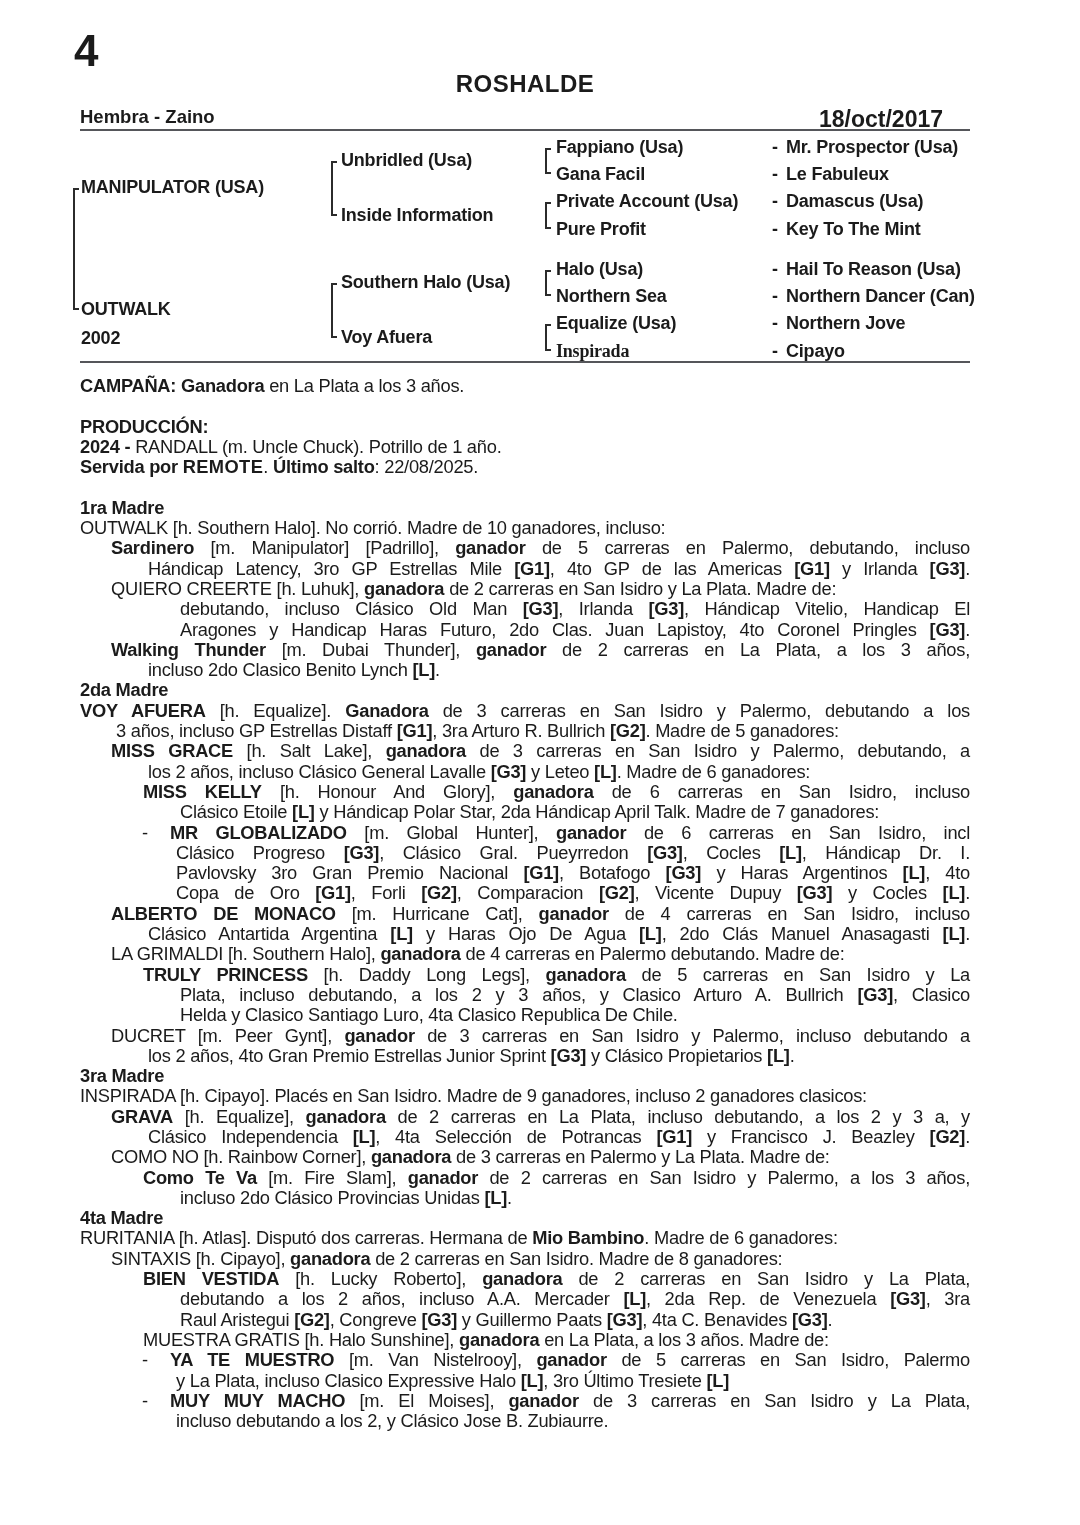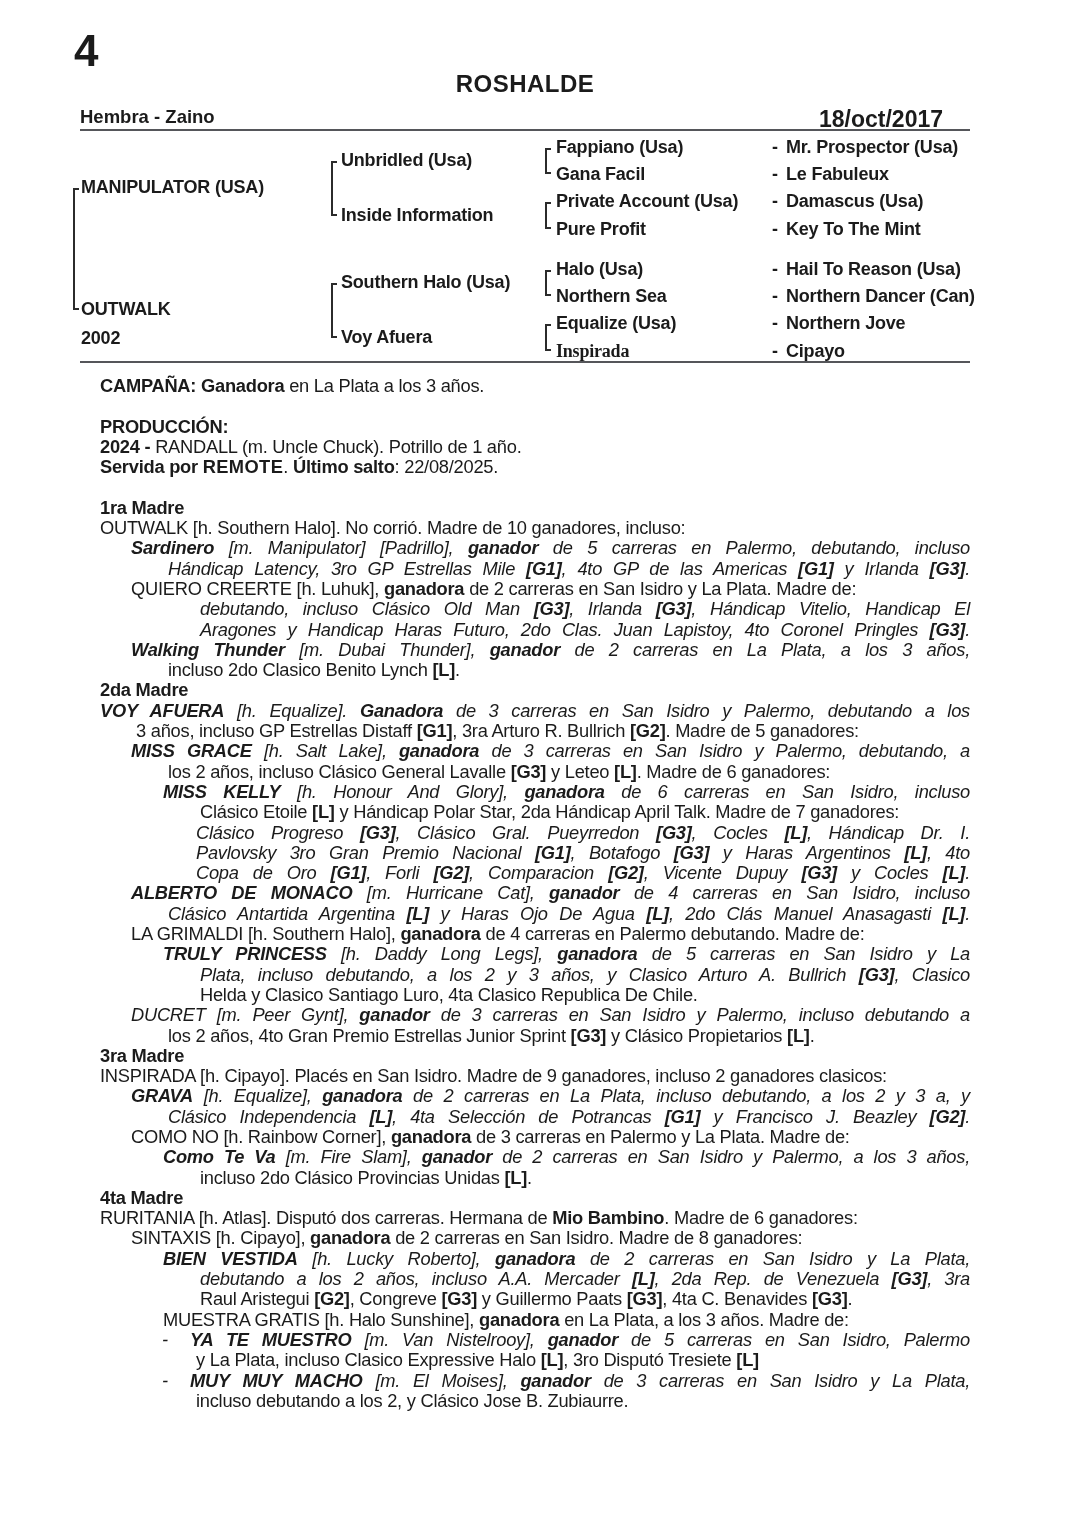--- a/index.html
+++ b/index.html
@@ -21,25 +21,25 @@
   
   #pedigree { position:absolute; left:0; top:0; width:1080px; height:370px; }
   .pcell { position:absolute; white-space:nowrap; font-size:18px; font-weight:bold;
            letter-spacing:-0.2px; line-height:17px; color:#1b1b1b; }
   .bracket { position:absolute; width:6px;
              border-left:2px solid #2b2b2b; border-top:2px solid #2b2b2b; border-bottom:2px solid #2b2b2b; }
 
   
   #body-flow { position:absolute; left:80px; top:376px; width:890px; }
   .ln { font-size:18.3px; line-height:20.3px; min-height:20.3px;
-        letter-spacing:-0.25px; color:#1b1b1b;margin-left:20px; }
+        letter-spacing:-0.25px; color:#1b1b1b; }
   .hd { font-weight:bold; }
   .b  { font-weight:bold; }
   .x  { letter-spacing:0.4px; }
-  .j  { text-align:justify; text-align-last:justify;font-style:italic; }
+  .j  { text-align:justify; text-align-last:justify; }
   .L0f { padding-left:0; }   .L0c { padding-left:36px; }
   .L1f { padding-left:31px; } .L1c { padding-left:68px; }
   .L2f { padding-left:63px; } .L2c { padding-left:100px; }
   .Ldf { padding-left:62px; } .Ldc { padding-left:96px; }
   .dash { display:inline-block; width:28px; font-weight:normal; }
 </style>
 </head>
 <body>
 
 <div class="page">
@@ -105,20 +105,21 @@
       <div class="ln L2c j"><span class="">Aragones y Handicap Haras Futuro, 2do Clas. Juan Lapistoy, 4to Coronel Pringles </span><span class="b">[G3]</span><span class="">.</span></div>
       <div class="ln L1f j"><span class="b">Walking Thunder</span><span class=""> [m. Dubai Thunder], </span><span class="b">ganador</span><span class=""> de 2 carreras en La Plata, a los 3 años,</span></div>
       <div class="ln L1c"><span class="">incluso 2do Clasico Benito Lynch </span><span class="b">[L]</span><span class="">.</span></div>
       <div class="ln hd">2da Madre</div>
       <div class="ln L0f j"><span class="b">VOY AFUERA</span><span class=""> [h. Equalize]. </span><span class="b">Ganadora</span><span class=""> de 3 carreras en San Isidro y Palermo, debutando a los</span></div>
       <div class="ln L0c"><span class="">3 años, incluso GP Estrellas Distaff </span><span class="b">[G1]</span><span class="">, 3ra Arturo R. Bullrich </span><span class="b">[G2]</span><span class="">. Madre de 5 ganadores:</span></div>
       <div class="ln L1f j"><span class="b">MISS GRACE</span><span class=""> [h. Salt Lake], </span><span class="b">ganadora</span><span class=""> de 3 carreras en San Isidro y Palermo, debutando, a</span></div>
       <div class="ln L1c"><span class="">los 2 años, incluso Clásico General Lavalle </span><span class="b">[G3]</span><span class=""> y Leteo </span><span class="b">[L]</span><span class="">. Madre de 6 ganadores:</span></div>
       <div class="ln L2f j"><span class="b">MISS KELLY</span><span class=""> [h. Honour And Glory], </span><span class="b">ganadora</span><span class=""> de 6 carreras en San Isidro, incluso</span></div>
       <div class="ln L2c"><span class="">Clásico Etoile </span><span class="b">[L]</span><span class=""> y Hándicap Polar Star, 2da Hándicap April Talk. Madre de 7 ganadores:</span></div>
+      <div class="ln Ldf j"><span class="dash">-</span><span class="b">MR GLOBALIZADO</span><span class=""> [m. Global Hunter], </span><span class="b">ganador</span><span class=""> de 6 carreras en San Isidro, incl</span></div>
       <div class="ln Ldc j"><span class="">Clásico Progreso </span><span class="b">[G3]</span><span class="">, Clásico Gral. Pueyrredon </span><span class="b">[G3]</span><span class="">, Cocles </span><span class="b">[L]</span><span class="">, Hándicap Dr. I.</span></div>
       <div class="ln Ldc j"><span class="">Pavlovsky 3ro Gran Premio Nacional </span><span class="b">[G1]</span><span class="">, Botafogo </span><span class="b">[G3]</span><span class=""> y Haras Argentinos </span><span class="b">[L]</span><span class="">, 4to</span></div>
       <div class="ln Ldc j"><span class="">Copa de Oro </span><span class="b">[G1]</span><span class="">, Forli </span><span class="b">[G2]</span><span class="">, Comparacion </span><span class="b">[G2]</span><span class="">, Vicente Dupuy </span><span class="b">[G3]</span><span class=""> y Cocles </span><span class="b">[L]</span><span class="">.</span></div>
       <div class="ln L1f j"><span class="b">ALBERTO DE MONACO</span><span class=""> [m. Hurricane Cat], </span><span class="b">ganador</span><span class=""> de 4 carreras en San Isidro, incluso</span></div>
       <div class="ln L1c j"><span class="">Clásico Antartida Argentina </span><span class="b">[L]</span><span class=""> y Haras Ojo De Agua </span><span class="b">[L]</span><span class="">, 2do Clás Manuel Anasagasti </span><span class="b">[L]</span><span class="">.</span></div>
       <div class="ln L1f"><span class="">LA GRIMALDI [h. Southern Halo], </span><span class="b">ganadora</span><span class=""> de 4 carreras en Palermo debutando. Madre de:</span></div>
       <div class="ln L2f j"><span class="b">TRULY PRINCESS</span><span class=""> [h. Daddy Long Legs], </span><span class="b">ganadora</span><span class=""> de 5 carreras en San Isidro y La</span></div>
       <div class="ln L2c j"><span class="">Plata, incluso debutando, a los 2 y 3 años, y Clasico Arturo A. Bullrich </span><span class="b">[G3]</span><span class="">, Clasico</span></div>
       <div class="ln L2c"><span class="">Helda y Clasico Santiago Luro, 4ta Clasico Republica De Chile.</span></div>
       <div class="ln L1f j"><span class="">DUCRET [m. Peer Gynt], </span><span class="b">ganador</span><span class=""> de 3 carreras en San Isidro y Palermo, incluso debutando a</span></div>
@@ -131,17 +132,17 @@
       <div class="ln L2f j"><span class="b">Como Te Va</span><span class=""> [m. Fire Slam], </span><span class="b">ganador</span><span class=""> de 2 carreras en San Isidro y Palermo, a los 3 años,</span></div>
       <div class="ln L2c"><span class="">incluso 2do Clásico Provincias Unidas </span><span class="b">[L]</span><span class="">.</span></div>
       <div class="ln hd">4ta Madre</div>
       <div class="ln L0f"><span class="">RURITANIA [h. Atlas]. Disputó dos carreras. Hermana de </span><span class="b">Mio Bambino</span><span class="">. Madre de 6 ganadores:</span></div>
       <div class="ln L1f"><span class="">SINTAXIS [h. Cipayo], </span><span class="b">ganadora</span><span class=""> de 2 carreras en San Isidro. Madre de 8 ganadores:</span></div>
       <div class="ln L2f j"><span class="b">BIEN VESTIDA</span><span class=""> [h. Lucky Roberto], </span><span class="b">ganadora</span><span class=""> de 2 carreras en San Isidro y La Plata,</span></div>
       <div class="ln L2c j"><span class="">debutando a los 2 años, incluso A.A. Mercader </span><span class="b">[L]</span><span class="">, 2da Rep. de Venezuela </span><span class="b">[G3]</span><span class="">, 3ra</span></div>
       <div class="ln L2c"><span class="">Raul Aristegui </span><span class="b">[G2]</span><span class="">, Congreve </span><span class="b">[G3]</span><span class=""> y Guillermo Paats </span><span class="b">[G3]</span><span class="">, 4ta C. Benavides </span><span class="b">[G3]</span><span class="">.</span></div>
       <div class="ln L2f"><span class="">MUESTRA GRATIS [h. Halo Sunshine], </span><span class="b">ganadora</span><span class=""> en La Plata, a los 3 años. Madre de:</span></div>
       <div class="ln Ldf j"><span class="dash">-</span><span class="b">YA TE MUESTRO</span><span class=""> [m. Van Nistelrooy], </span><span class="b">ganador</span><span class=""> de 5 carreras en San Isidro, Palermo</span></div>
-      <div class="ln Ldc"><span class="">y La Plata, incluso Clasico Expressive Halo </span><span class="b">[L]</span><span class="">, 3ro Disputó Tresiete </span><span class="b">[L]</span></div>
+      <div class="ln Ldc"><span class="">y La Plata, incluso Clasico Expressive Halo </span><span class="b">[L]</span><span class="">, 3ro Último Tresiete </span><span class="b">[L]</span></div>
       <div class="ln Ldf j"><span class="dash">-</span><span class="b">MUY MUY MACHO</span><span class=""> [m. El Moises], </span><span class="b">ganador</span><span class=""> de 3 carreras en San Isidro y La Plata,</span></div>
       <div class="ln Ldc"><span class="">incluso debutando a los 2, y Clásico Jose B. Zubiaurre.</span></div>
     </div>
 </div>
 
 </body></html>

